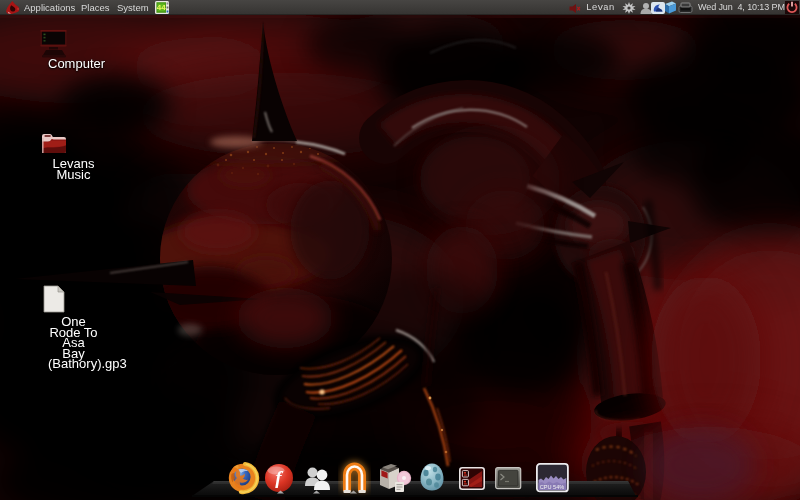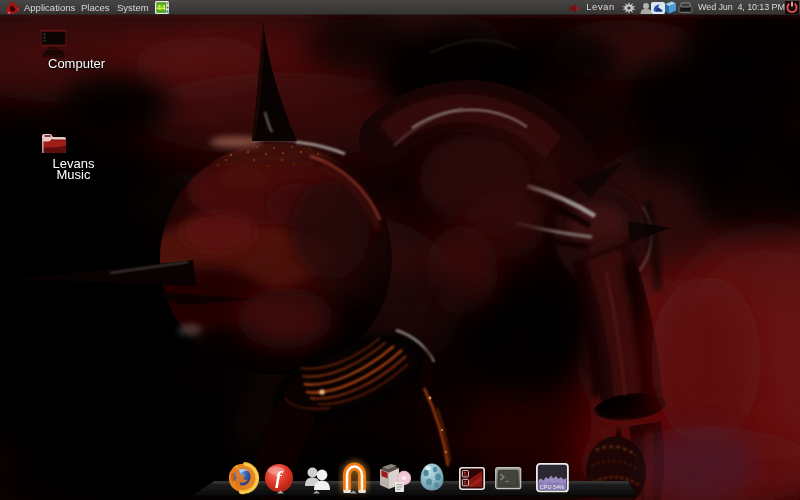--- a/index.html
+++ b/index.html
@@ -297,20 +297,29 @@
   <svg width="26" height="21" viewBox="0 0 26 21">
     <path d="M 1,3 Q 1,1 3,1 L 9,1 Q 10.5,1 11,2.5 L 11.8,4 L 23,4 Q 25,4 25,6 L 25,18 Q 25,20 23,20 L 3,20 Q 1,20 1,18 Z" fill="#e9c9c6"></path>
     <rect x="3.4" y="2.2" width="6.4" height="1.6" rx="0.8" fill="#5a0c0c"></rect>
     <path d="M 1,8.5 L 7,8.5 Q 9,8.5 9.6,7.4 L 10.4,6.2 Q 11,5.6 12.6,6.6 L 25,6.6 L 25,18 Q 25,20 23,20 L 3,20 Q 1,20 1,18 Z" fill="#8c1613"></path>
     <path d="M 1,9 L 7,9 Q 9,9 9.8,7.8 L 25,7.8 L 25,12 C 17,15 8,13 1,15 Z" fill="#a32019" opacity=".85"></path>
     <path d="M 1,15.5 C 8,13.5 17,15.5 25,12.5 L 25,18 Q 25,20 23,20 L 3,20 Q 1,20 1,18 Z" fill="#5e0d0b"></path>
     <rect x="1" y="5" width="1.6" height="15" fill="#d8b8b4" opacity=".8"></rect>
   </svg>
   <div class="lbl" style="margin-top:5px;">Levans Music</div>
 </div>
+<div class="icon-item" style="left:9px;top:285px;">
+  <svg width="24" height="28" viewBox="0 0 24 28">
+    <path d="M 2,1 L 16,1 L 22,7 L 22,27 L 2,27 Z" fill="#eceae6"></path>
+    <path d="M 16,1 L 16,7 L 22,7 Z" fill="#c8c6c0"></path>
+    <path d="M 16,1 L 22,7 L 16,7 Z" fill="none" stroke="#8a8880" stroke-width=".6"></path>
+    <path d="M 2,1 L 16,1 L 22,7 L 22,27 L 2,27 Z" fill="none" stroke="#9a988f" stroke-width=".8"></path>
+  </svg>
+  <div class="lbl" style="margin-top:4px;">One Rode To Asa<br>Bay (Bathory).gp3</div>
+</div>
 
 <svg style="position:absolute;left:0;top:440px;" width="800" height="60" viewBox="0 0 800 60">
 <defs>
 <linearGradient id="bar" x1="0" y1="0" x2="0" y2="1">
   <stop offset="0%" stop-color="#343434"></stop>
   <stop offset="12%" stop-color="#202020"></stop>
   <stop offset="60%" stop-color="#121212"></stop>
   <stop offset="100%" stop-color="#0a0a0a"></stop>
 </linearGradient>
 <radialGradient id="ff" cx="35%" cy="30%" r="75%">

